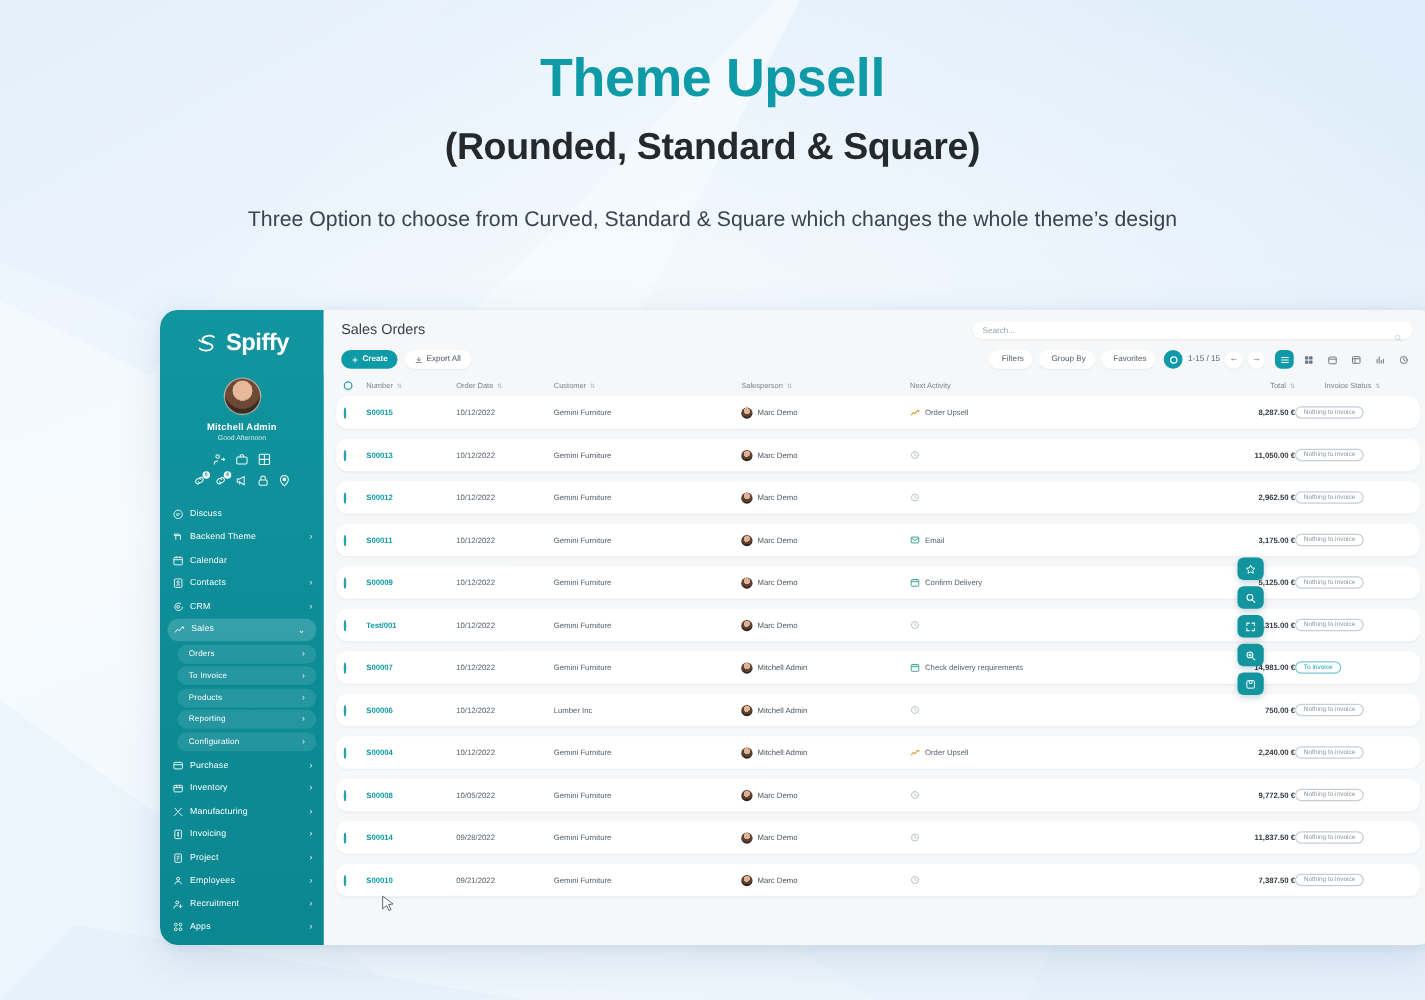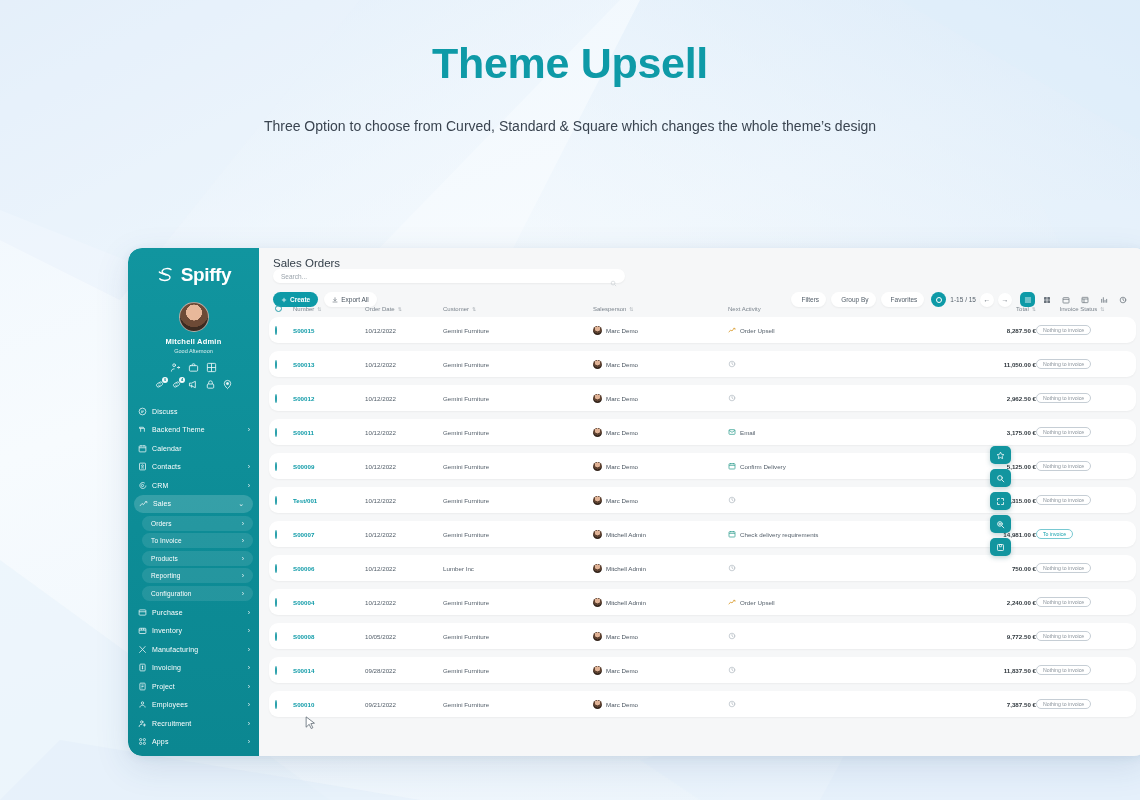--- a/index.html
+++ b/index.html
@@ -19,21 +19,21 @@
   .hero { position: absolute; top: 0; left: 0; width: 1140px; text-align: center; }
   .hero h1 {
     font-size: 43px; font-weight: bold; color: #0e9aa7; letter-spacing: -0.3px;
     margin-top: 40px; line-height: 1.1;
   }
   .hero h2 {
     font-size: 30px; font-weight: bold; color: #24292e; margin-top: 14px;
     letter-spacing: -0.3px;
   }
   .hero p {
-    font-size: 14px; color: #3a4450; line-height: 1.35; margin-top: 30px;
+    font-size: 17px; color: #3a4450; line-height: 1.35; margin-top: 30px;
     font-weight: 400;
   }
 
   
   .app-window {
     position: absolute; left: 128px; top: 248px; width: 1020px; height: 508px;
     background: #f6f7f8; border-radius: 14px;
     box-shadow: 0 10px 34px rgba(40,80,120,.13), 0 2px 8px rgba(40,80,120,.07);
     display: flex; overflow: hidden;
   }
@@ -79,21 +79,21 @@
   .mi.active { background: rgba(255,255,255,.17); border-radius: 9px; margin: 0 6px; padding-left: 5px; }
   .mi.sub {
     background: rgba(255,255,255,.10); border-radius: 9px; margin: 2.5px 6px 2.5px 14px;
     height: 15px; font-size: 6.5px; padding-left: 9px;
   }
 
   
   .main { flex: 1; position: relative; display: flex; flex-direction: column; min-width: 0; }
 
   .topbar { height: 52px; background: #f6f7f8; padding: 9px 18px 0 14px; flex: none; }
-  .tb-row1 { display: flex; justify-content: space-between; flex-direction: column; }
+  .tb-row1 { display: flex; align-items: center; justify-content: space-between; }
   .page-title { font-size: 11.5px; color: #35404a; font-weight: 400; }
 
   .search-box {
     width: 352px; height: 14px; background: #fff; border-radius: 7px; display: flex;
     align-items: center; padding: 0 8px; box-shadow: 0 1px 2px rgba(0,0,0,.05);
   }
   .search-box .ph { flex: 1; font-size: 6.5px; color: #9aa3ab; }
   .search-box .sicon { width: 7px; height: 7px; opacity: .45; }
 
   .tb-row2 { display: flex; align-items: center; justify-content: space-between; margin-top: 9px; }
@@ -215,20 +215,21 @@
     <polygon points="1020,430 1140,560 1140,800 820,800" fill="#dceaf7" opacity="0.55"></polygon>
     <polygon points="0,560 330,800 0,800" fill="#eaf3fb" opacity="0.7"></polygon>
     <polygon points="60,740 420,800 0,800" fill="#e2eefa" opacity="0.5"></polygon>
     <polygon points="1040,200 1140,200 1140,420" fill="#e6f1fb" opacity="0.6"></polygon>
     <polygon points="640,760 1140,620 1140,800 700,800" fill="#e8f2fc" opacity="0.6"></polygon>
   </svg>
 </div>
 
 <div class="hero">
   <h1>Theme Upsell</h1>
+  <h2>(Rounded, Standard &amp; Square)</h2>
   <p>Three Option to choose from Curved, Standard &amp; Square which changes the whole theme’s design</p>
 </div>
 
 <div class="app-window">
 
   <div class="sidebar">
     <div class="brand">
       <span class="brand-mark">
         <svg viewBox="0 0 24 24" fill="none" stroke="#fff" stroke-width="1.7" stroke-linecap="round">
           <path d="M18 5.5c-3-2-9-1.5-10.5 1.5S12 11 15 12.5s2 4.5-1 5.5-8 .5-9.5-1.5"></path>

